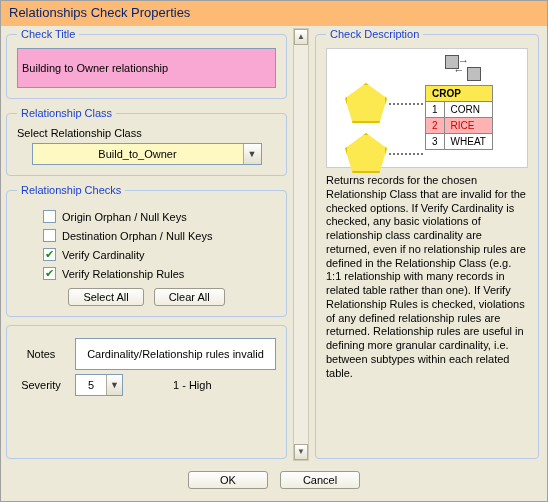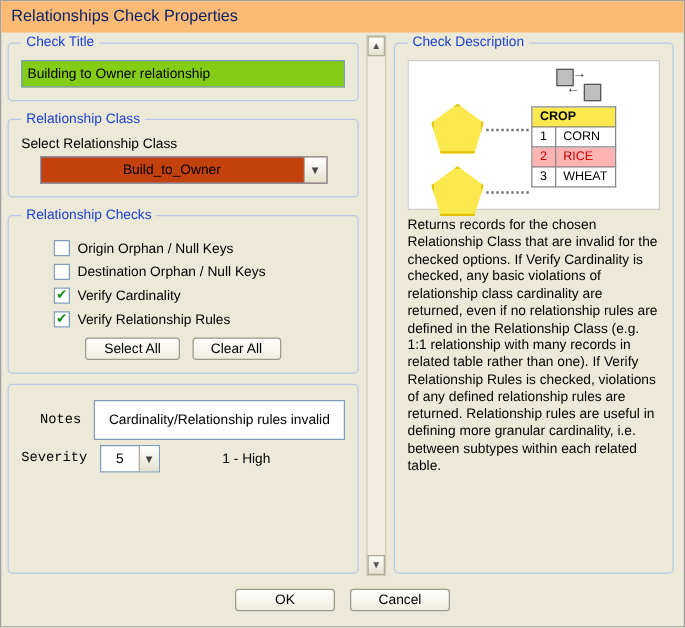--- a/index.html
+++ b/index.html
@@ -80,36 +80,36 @@
     margin: 2px 2px;
     padding: 8px 10px 10px 10px;
   }
   fieldset.group > legend {
     color: #1a3fd1;
     font-size: 11px;
     padding: 0 4px;
   }
   .text-input {
     width: 100%;
-    height: 22px;
-    border: 1px solid #7f9db9;
-    background: #84cc16;
+    height: 40px;
+    border: 1px solid #7f9db9;
+    background: #f9a8d4;
     font: inherit;
     padding: 2px 4px;
   }
   .field-label {
     display: block;
     margin-bottom: 4px;
   }
   .combo {
     display: flex;
     width: 230px;
     height: 22px;
     border: 1px solid #7f9db9;
-    background: #c2410c;
+    background: #fef9c3;
     margin: 2px auto 0 auto;
   }
   .combo-value {
     flex: 1;
     text-align: center;
     line-height: 20px;
   }
   .combo-arrow {
     width: 18px;
     background: linear-gradient(#fff,#e4e1d0);
@@ -153,21 +153,21 @@
     gap: 10px;
     justify-content: center;
     margin-top: 8px;
   }
   .remarks-row {
     display: flex;
     align-items: center;
     gap: 10px;
     margin: 4px 0;
   }
-  .remarks-row .lbl { flex: 0 0 48px; text-align: right; font-family: Liberation Mono, monospace; }
+  .remarks-row .lbl { flex: 0 0 48px; text-align: center; }
   .notes-input {
     flex: 1;
     height: 32px;
     border: 1px solid #7f9db9;
     background: #fff;
     font: inherit;
     padding: 2px 4px;
     text-align: center;
   }
   .sev-combo {

